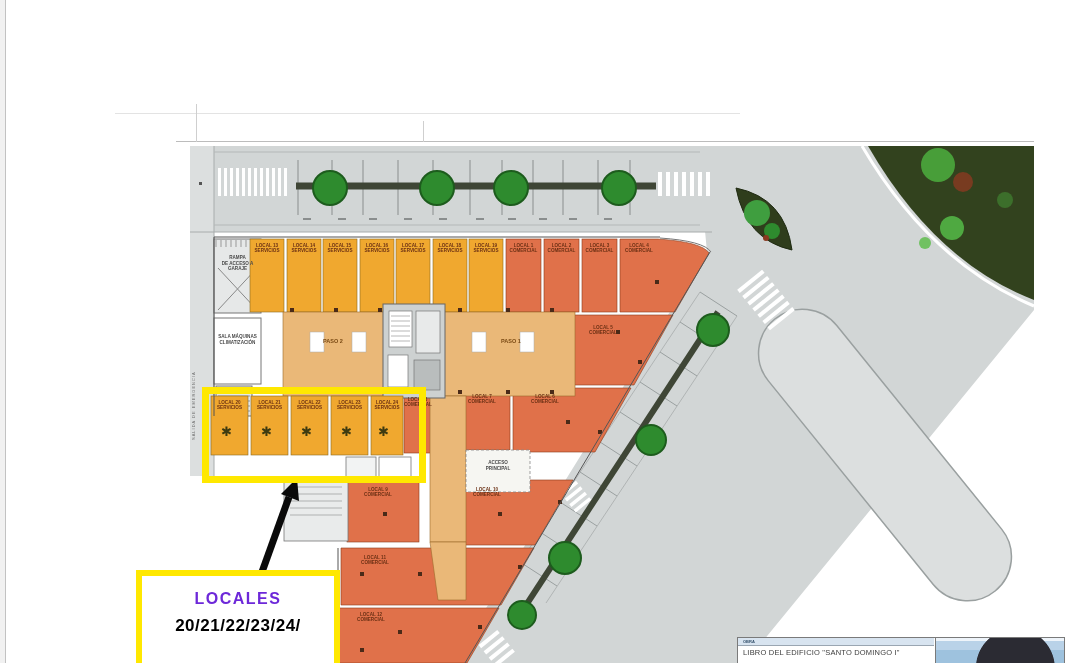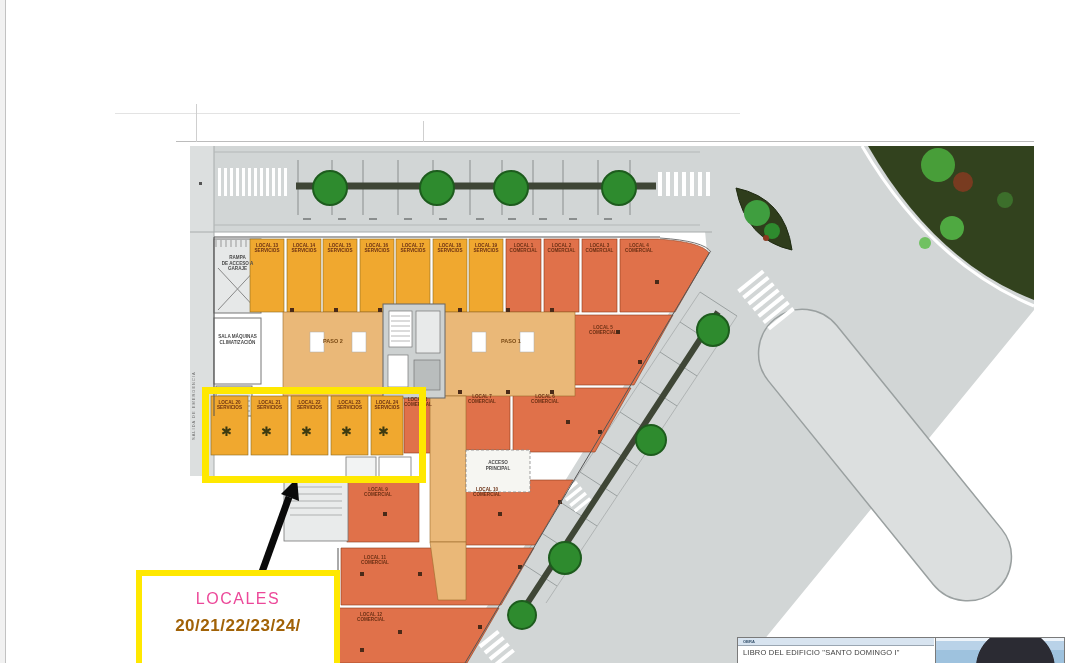--- a/index.html
+++ b/index.html
@@ -22,22 +22,22 @@
   .room-lbl span{display:block;}
   .paso-lbl{position:absolute;font-size:5.5px;color:#7a4a14;font-weight:bold;text-align:center;}
   .palm{position:absolute;font-size:13px;color:#3e3a10;}
   .vtext{position:absolute;writing-mode:vertical-rl;transform:rotate(180deg);
       font-size:4px;color:#707070;letter-spacing:1px;}
   
   .hl-box{left:202px;top:387px;width:210px;height:82px;border:7px solid #ffe800;background:transparent;}
   
   .callout{left:136px;top:570px;width:192px;height:93px;background:#ffffff;border:6px solid #ffe800;
       display:flex;flex-direction:column;align-items:center;justify-content:flex-start;padding-top:14px;}
-  .callout .l1{font-size:16px;font-weight:normal;color:#ec4899;letter-spacing:1.5px;}
-  .callout .l2{font-size:17px;font-weight:bold;color:#a16207;letter-spacing:0.5px;margin-top:8px;}
+  .callout .l1{font-size:16px;font-weight:bold;color:#6d28d9;letter-spacing:1.5px;}
+  .callout .l2{font-size:17px;font-weight:bold;color:#000000;letter-spacing:0.5px;margin-top:8px;}
   
   .tblock{left:737px;top:637px;width:326px;height:26px;background:#ffffff;border:1px solid #7a7a7a;}
   .tblock .hdr{position:absolute;left:0;top:0;right:130px;height:7px;background:#d8e4f0;
       border-bottom:1px solid #9aa6b2;font-size:4px;color:#33506b;padding-left:5px;line-height:7px;font-weight:bold;}
   .tblock .ttl{position:absolute;left:5px;top:10px;font-size:7.5px;color:#3c3c3c;letter-spacing:0.2px;}
   .tblock .photo{position:absolute;right:0;top:0;width:128px;height:25px;border-left:1px solid #7a7a7a;
       background:
         radial-gradient(circle at 62% 120%, #2b2b33 0 46%, transparent 47%),
         linear-gradient(#eef4fa 0 3px, #b9d2e8 3px 12px, #9ec2de 12px 100%);}
 </style>

